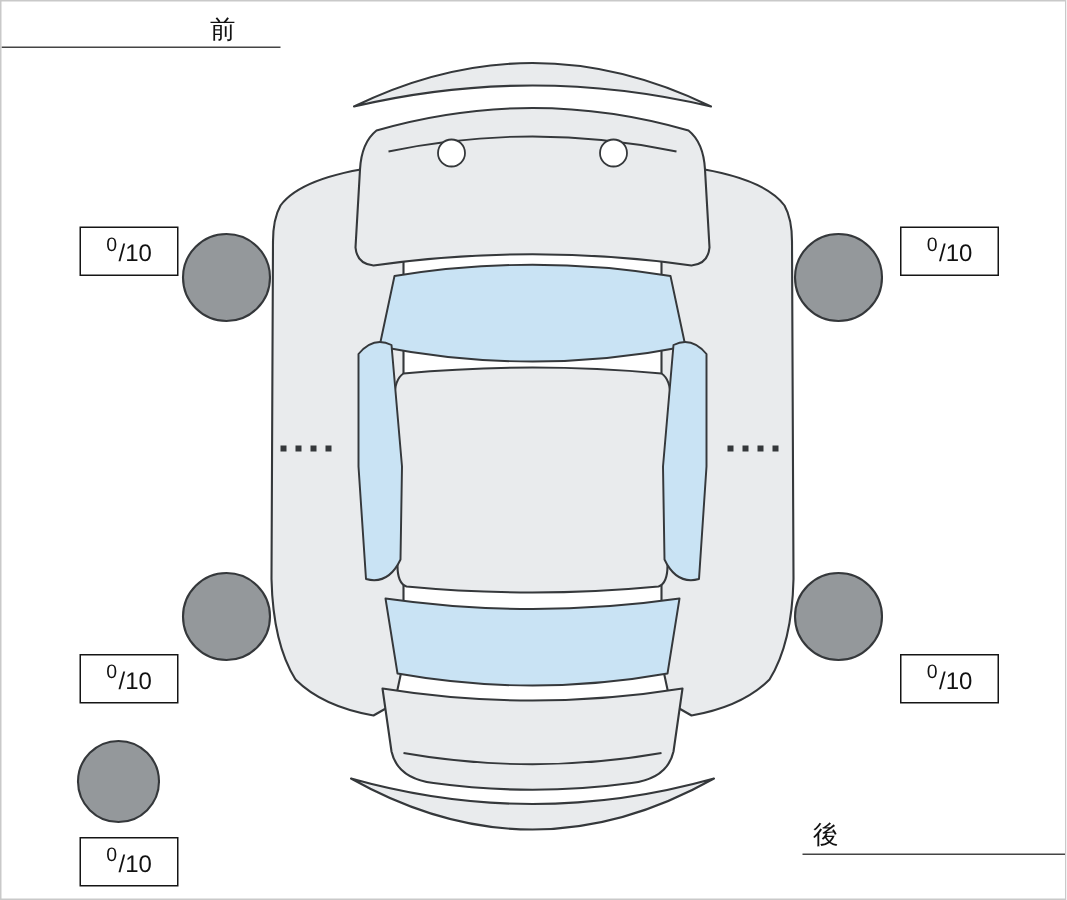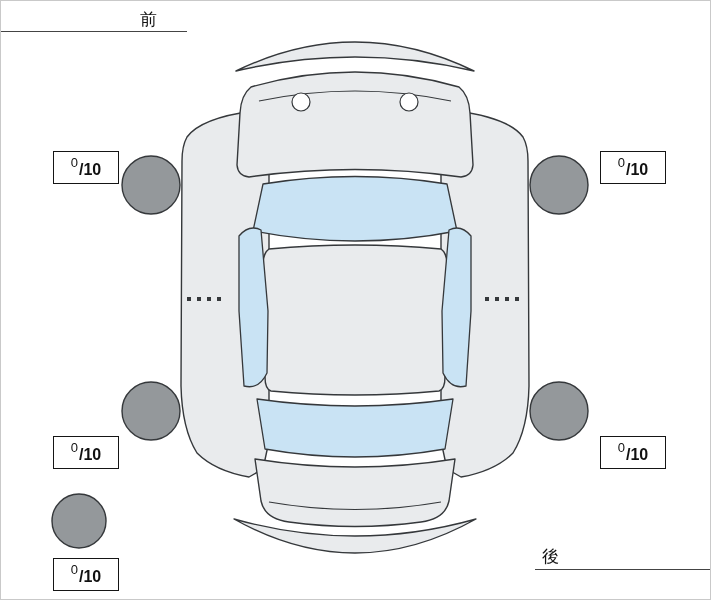--- a/index.html
+++ b/index.html
@@ -49,21 +49,21 @@
     align-items: center;
     justify-content: center;
   }
   .tread-box.fl { left: 52px;  top: 150px; }
   .tread-box.fr { left: 599px; top: 150px; }
   .tread-box.rl { left: 52px;  top: 435px; }
   .tread-box.rr { left: 599px; top: 435px; }
   .tread-box.sp { left: 52px;  top: 557px; }
 
   .tread-num { font-size: 13px; transform: translateY(-5px); margin-right: 1px; }
-  .tread-den { font-size: 16px; transform: translateY(2px); font-weight: bold; }
+  .tread-den { font-size: 16px; transform: translateY(2px); }
 </style>
 </head>
 <body>
 
 <div class="stage">
 
   <svg class="car-svg" width="711" height="600" viewBox="0 0 711 600">
 
     <circle class="wheel" cx="150" cy="184" r="29"></circle>
     <circle class="wheel" cx="558" cy="184" r="29"></circle>

